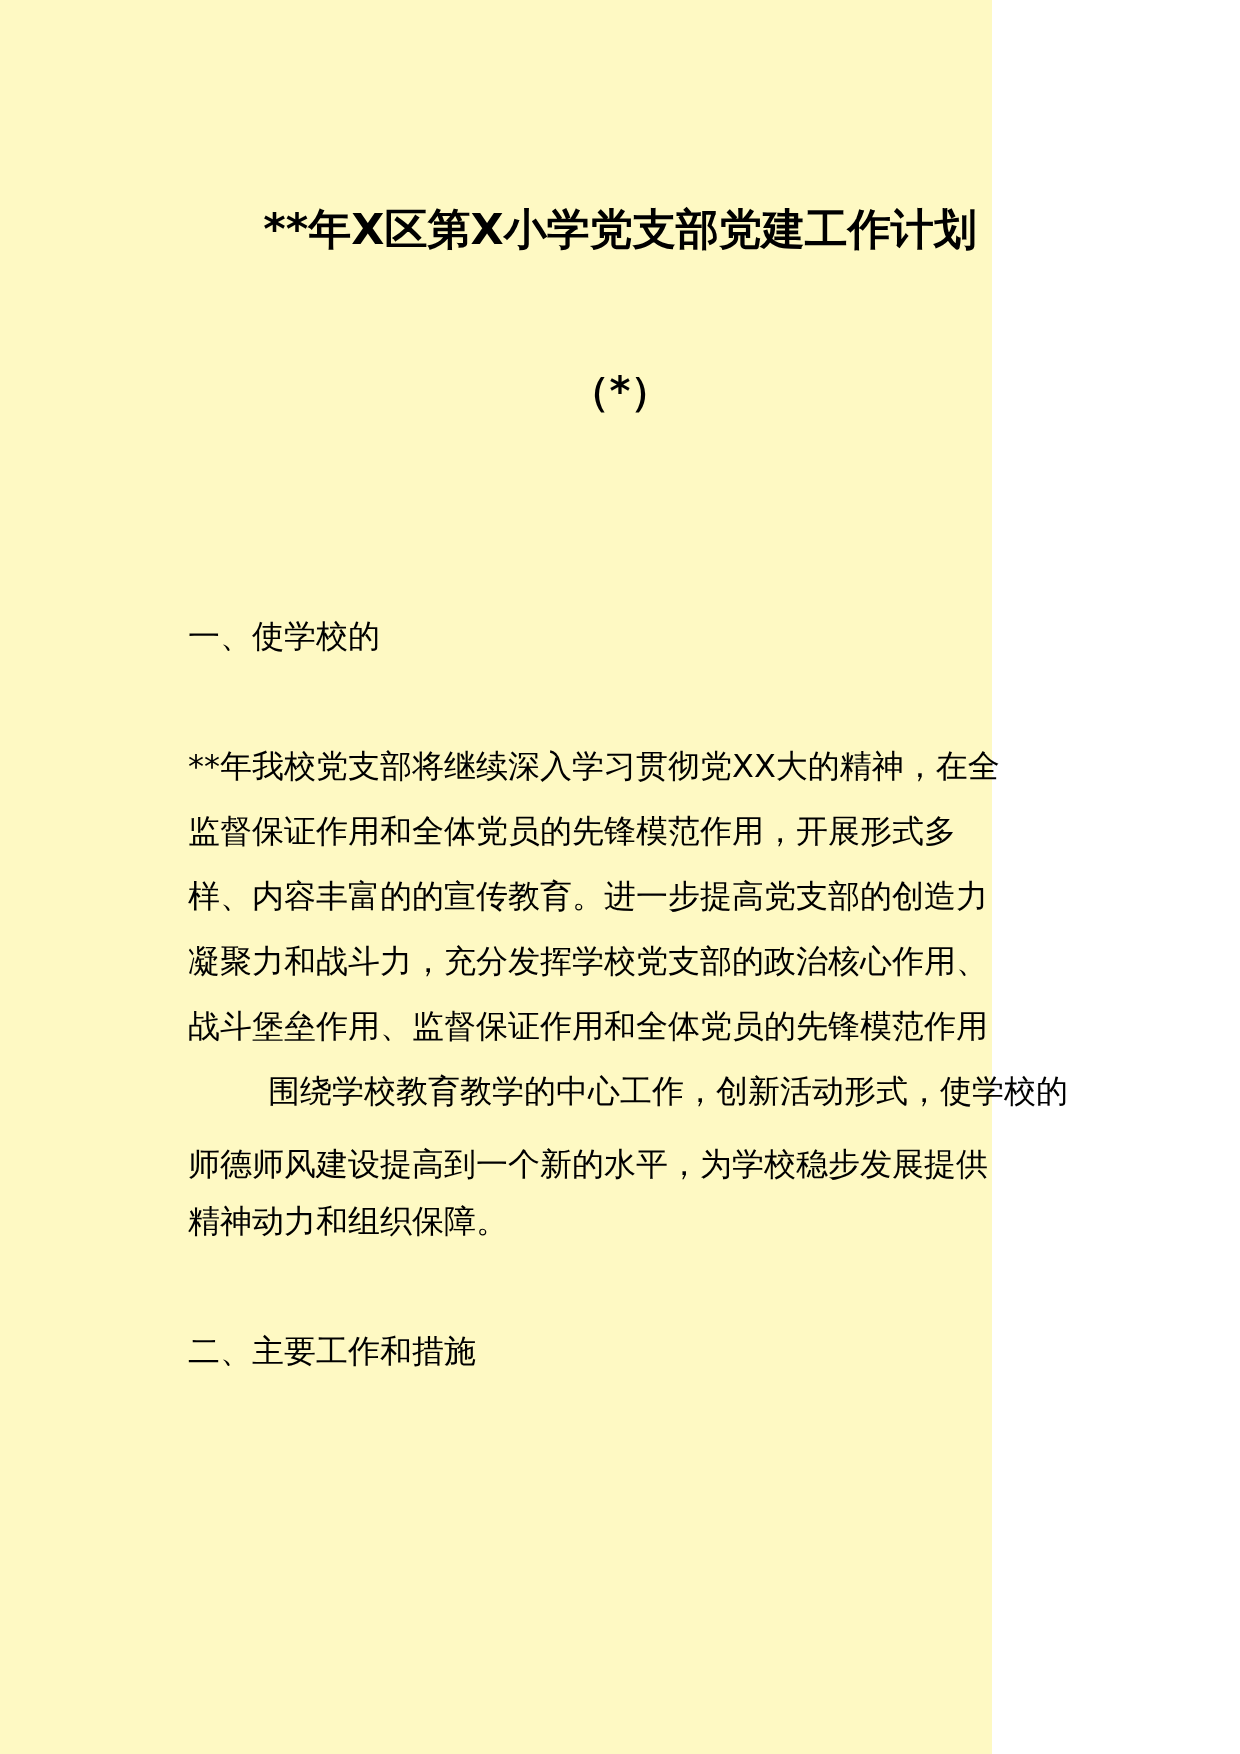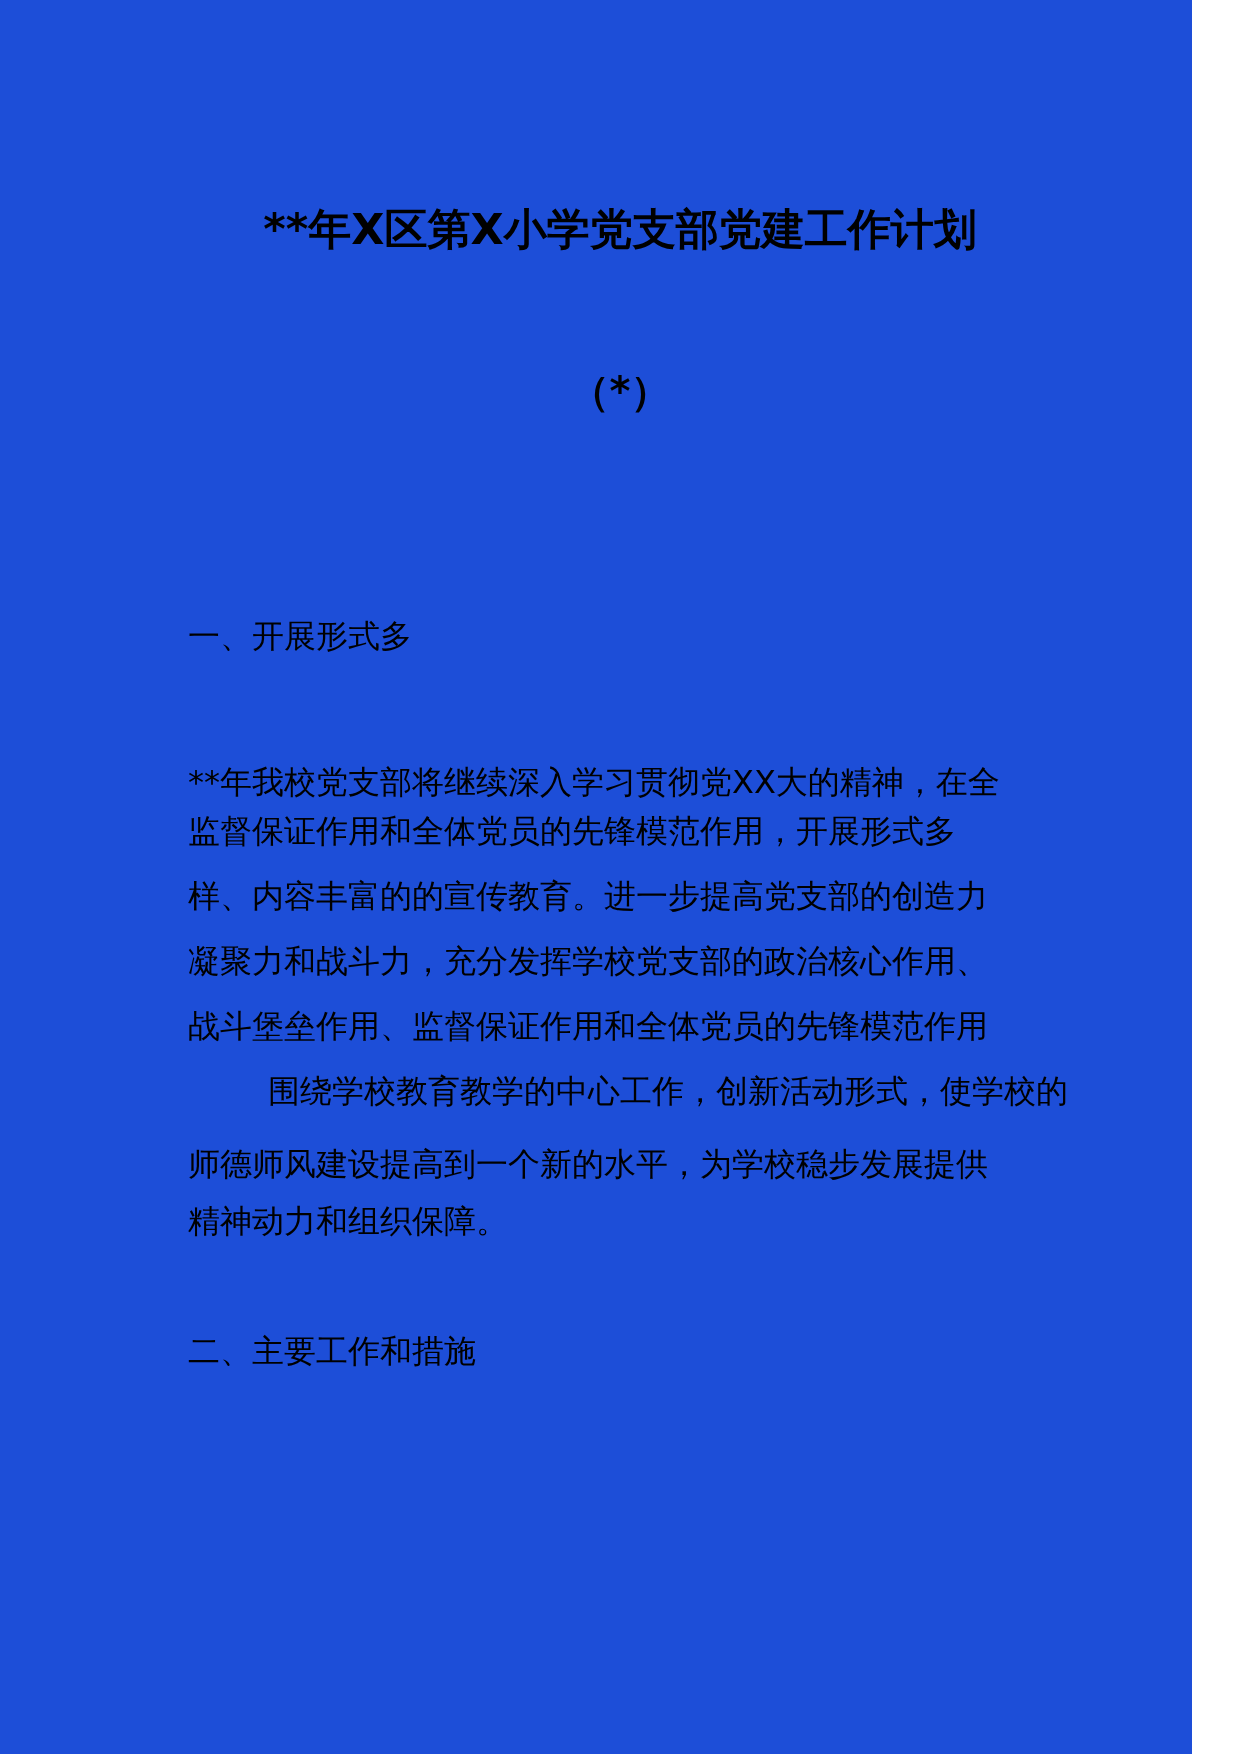--- a/index.html
+++ b/index.html
@@ -11,23 +11,23 @@
       width: 1240px;
       height: 1754px;
       position: relative;
       overflow: hidden;
       font-family: "DejaVu Sans", "Liberation Sans", sans-serif;
       color: #000000;
     }
     .page {
       position: absolute;
       left: 0; top: 0;
-      width: 1192px;
+      width: 992px;
       height: 1754px;
-      background: #1d4ed8;
+      background: #fef9c3;
     }
     .title {
       position: absolute;
       left: 0;
       width: 1240px;
       top: 202px;
       text-align: center;
       font-size: 43px;
       line-height: 54px;
       font-weight: bold;
@@ -55,24 +55,24 @@
     }
     .heading { font-weight: normal; }
   </style>
 </head>
 <body>
 
 <div class="page">
   <div class="title">**年X区第X小学党支部党建工作计划</div>
   <div class="subtitle">（*）</div>
 
-  <div class="line heading" style="top:616px;">一、开展形式多</div>
+  <div class="line heading" style="top:616px;">一、使学校的</div>
 
   <div>
-    <div class="line" style="top:746px;margin-top:16px;">**年我校党支部将继续深入学习贯彻党XX大的精神，在全</div>
+    <div class="line" style="top:746px;">**年我校党支部将继续深入学习贯彻党XX大的精神，在全</div>
     <div class="line" style="top:811px;">监督保证作用和全体党员的先锋模范作用，开展形式多</div>
     <div class="line" style="top:876px;">样、内容丰富的的宣传教育。进一步提高党支部的创造力</div>
     <div class="line" style="top:941px;">凝聚力和战斗力，充分发挥学校党支部的政治核心作用、</div>
     <div class="line" style="top:1006px;">战斗堡垒作用、监督保证作用和全体党员的先锋模范作用</div>
     <div class="line" style="top:1071px;text-align:right;">围绕学校教育教学的中心工作，创新活动形式，使学校的</div>
     <div class="line" style="top:1136px;margin-top:8px;">师德师风建设提高到一个新的水平，为学校稳步发展提供</div>
     <div class="line" style="top:1201px;">精神动力和组织保障。</div>
   </div>
 
   <div class="line heading" style="top:1331px;">二、主要工作和措施</div>

